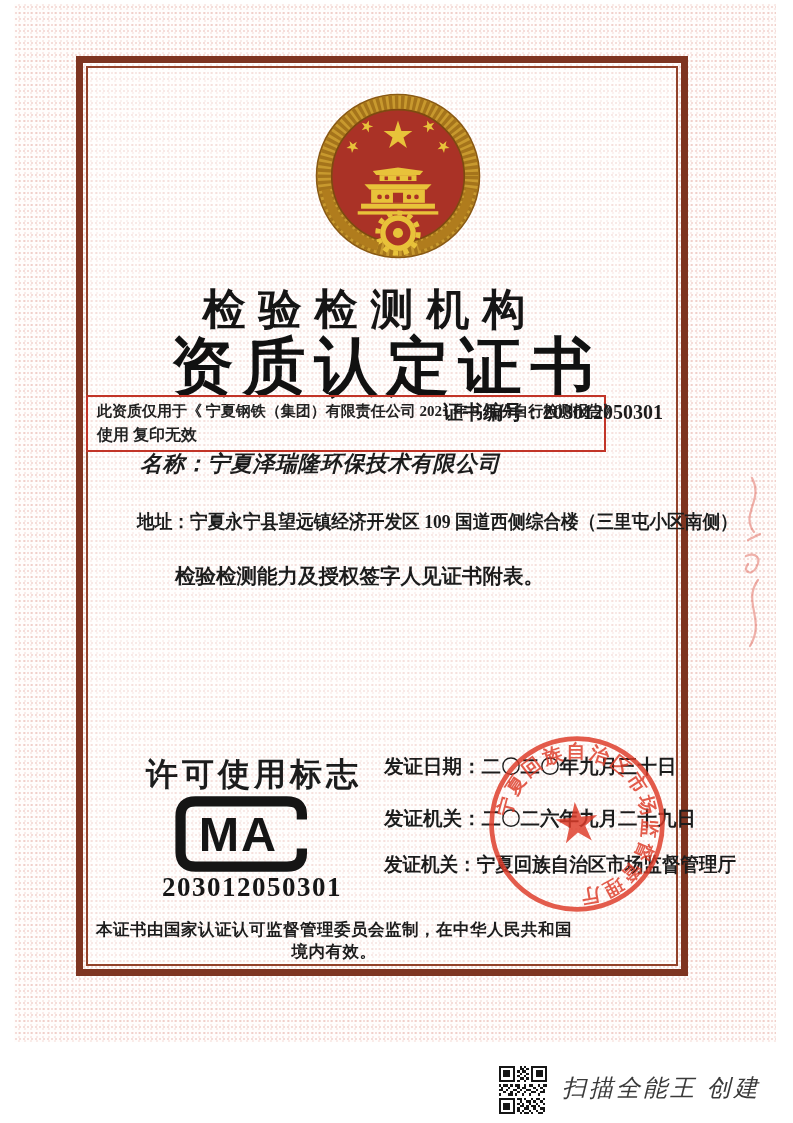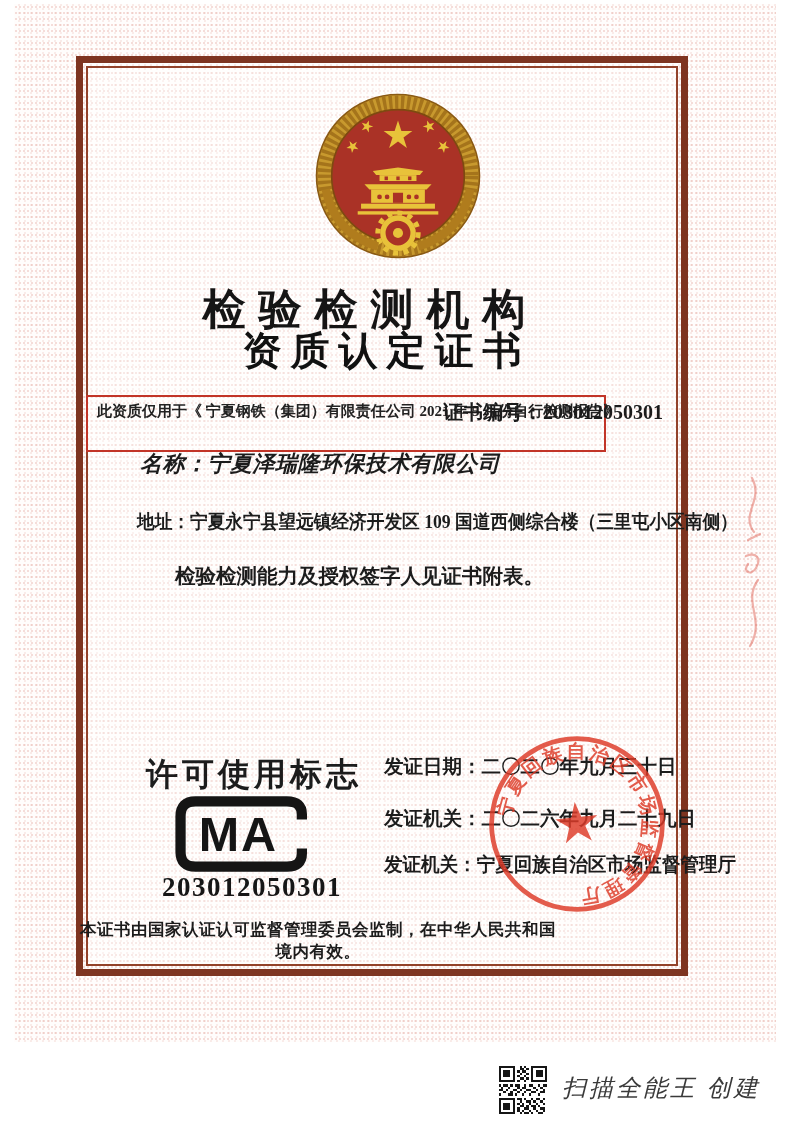--- a/index.html
+++ b/index.html
@@ -29,21 +29,21 @@
   .emblem { position:absolute; left:313px; top:92px; width:170px; height:178px; }
 
   .title1 {
     position:absolute; left:76px; top:281px; width:576px; text-align:center;
     font-family:"Liberation Sans","DejaVu Sans",sans-serif;
     font-size:43px; font-weight:900; letter-spacing:13px; text-indent:13px; color:#151515;
   }
   .title2 {
     position:absolute; left:76px; top:324px; width:612px; text-align:center;
     font-family:"Liberation Sans","DejaVu Sans",sans-serif;
-    font-size:39px; font-weight:900; letter-spacing:9px; text-indent:9px; color:#111;
+    font-size:63px; font-weight:900; letter-spacing:9px; text-indent:9px; color:#111;
   }
 
   .cert-no {
     position:absolute; left:443px; top:399px; z-index:5;
     font-size:20px; font-weight:700; white-space:nowrap; color:#1b1b1b;text-align:right;
   }
 
   .restriction-box {
     position:absolute; left:86px; top:395px; width:520px; height:57px; z-index:4;
     border:2px solid #c23528; padding:5px 8px 0 9px;
@@ -79,21 +79,21 @@
 
   .issue-row { position:absolute; left:384px; font-size:19.5px; font-weight:700; white-space:nowrap; }
   .row-issue-date { top:753px; }
   .row-valid-until { top:805px; }
   .row-authority { top:851px; transform:scaleX(.95); transform-origin:left center; }
 
   .seal { position:absolute; left:479px; top:731px; width:196px; height:186px; z-index:6;
           opacity:.9; transform:rotate(-6deg); }
 
   .footer-line {
-    position:absolute; left:72px; top:919px; width:492px; text-align:center;
+    position:absolute; left:88px; top:919px; width:492px; text-align:center;
     font-size:16.5px; font-weight:700; letter-spacing:.5px;
   }
 
   .margin-note { position:absolute; left:712px; top:470px; width:66px; height:210px; z-index:3; }
 
   .qr { position:absolute; left:494px; top:1061px; width:58px; height:58px; }
   .scan-label {
     position:absolute; left:562px; top:1072px;
     font-family:"Liberation Sans","DejaVu Sans",sans-serif;
     font-size:24px; font-weight:500; letter-spacing:3px; color:#3a3a3a; white-space:nowrap;font-style:italic;
@@ -146,20 +146,21 @@
   <path d="M93 58 Q88 84 62 92" fill="none" stroke="#b07c1d" stroke-width="5"></path>
 </svg>
 
 <div class="title1">检验检测机构</div>
 <div class="title2">资质认定证书</div>
 
 <div class="cert-no"><span>证书编号：</span><span>203012050301</span></div>
 
 <div class="restriction-box">
   <div class="l1">此资质仅用于《 宁夏钢铁（集团）有限责任公司 2021 年 5 月份自行检测报告》</div>
+  <div class="l2">使用 复印无效</div>
 </div>
 
 <div class="field-name"><span>名称：</span><span>宁夏泽瑞隆环保技术有限公司</span></div>
 
 <div class="field-address"><span>地址：</span><span>宁夏永宁县望远镇经济开发区 109 国道西侧综合楼（三里屯小区南侧）</span></div>
 
 <div class="body-text">
   <p>检验检测能力及授权签字人见证书附表。</p>
 </div>
 

